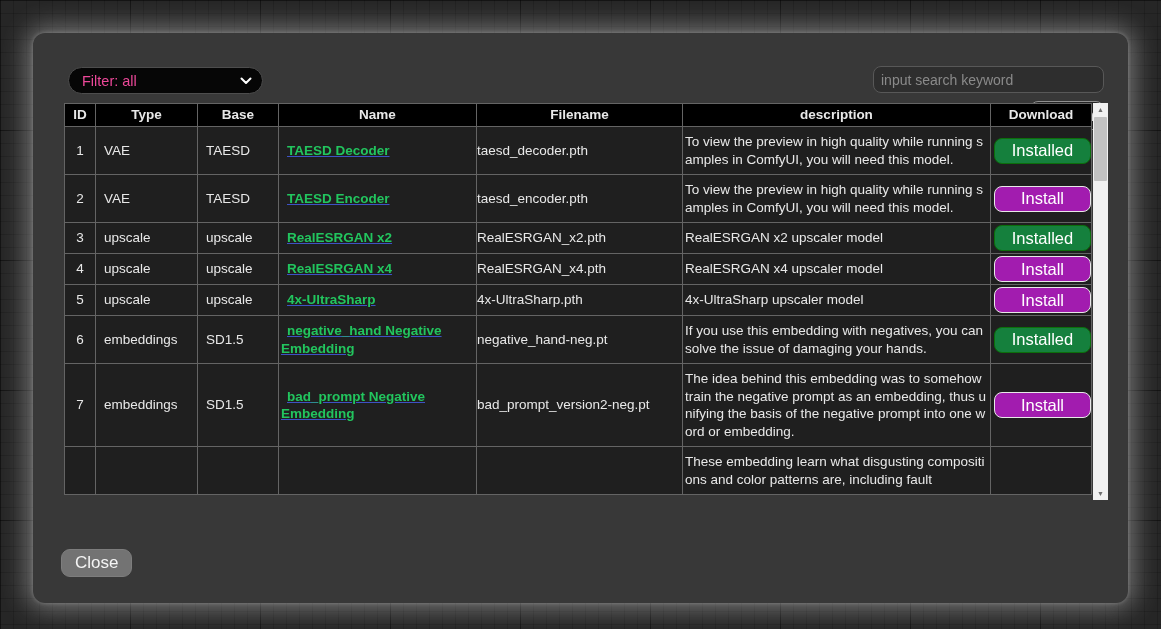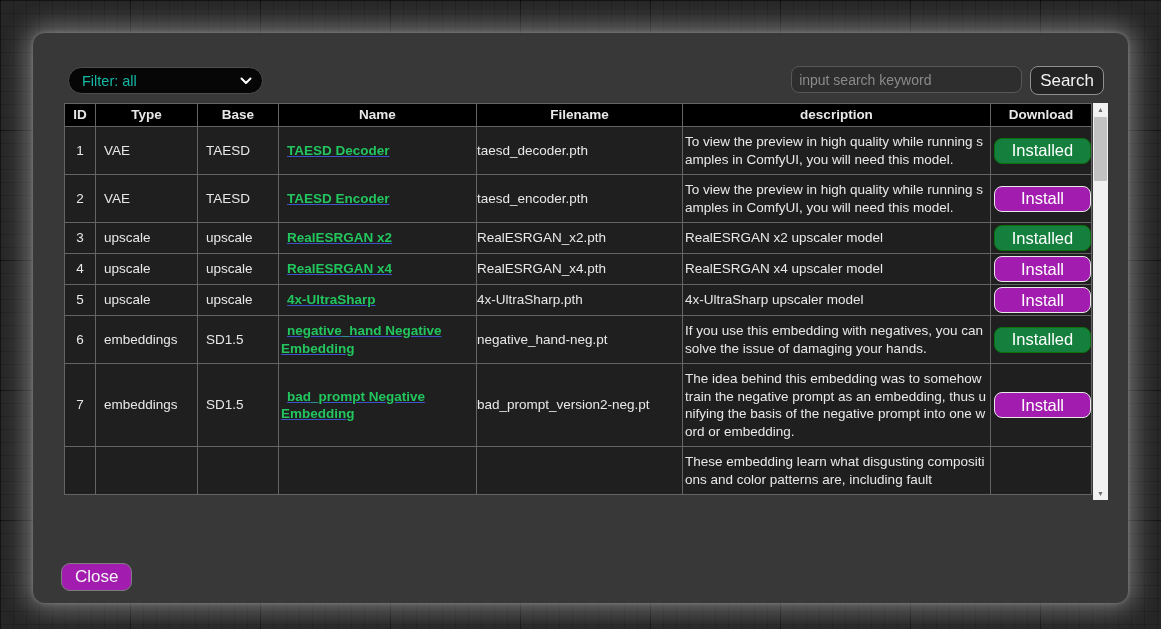--- a/index.html
+++ b/index.html
@@ -16,25 +16,25 @@
   }
   .dialog{
     position:absolute;left:33px;top:33px;width:1095px;height:570px;
     background:#383838;border-radius:12px;
     box-shadow:0 0 26px 6px rgba(215,215,215,0.45), 0 0 4px rgba(255,255,255,0.25);
   }
   
   .filter-select{
     position:absolute;left:35px;top:34px;width:195px;height:27px;
     background:#060606;border:1px solid #4d4d4d;border-radius:14px;
-    color:#14b8a6;font-size:14.5px;display:flex;align-items:center;
+    color:#ec4899;font-size:14.5px;display:flex;align-items:center;
     padding:0 10px 0 13px;box-sizing:border-box;cursor:pointer;
   }
   .filter-select .chev{margin-left:auto;display:flex;align-items:center;}
-  .search-wrap{position:absolute;right:24px;top:33px;display:flex;align-items:flex-start;gap:8px;}
+  .search-wrap{position:absolute;right:24px;top:33px;display:flex;align-items:flex-end;gap:8px;flex-direction:column;}
   .search-input{
     width:215px;height:25px;background:#2e2e2e;border:1px solid #585858;border-radius:8px;
     color:#cfcfcf;font-size:14px;padding:0 7px;font-family:"Liberation Sans",sans-serif;
   }
   .search-input::placeholder{color:#8a8a8a;}
   .search-btn{
     height:29px;background:#242424;border:1px solid #909090;border-radius:8px;
     color:#f2f2f2;font-size:17px;padding:0 9px;font-family:"Liberation Sans",sans-serif;cursor:pointer;
   }
   
@@ -62,22 +62,22 @@
   .btn-installed{background:#15803d;border:1px solid #0c6e0c;}
   tr.partial td{vertical-align:top;}
   
   .scrollbar{position:absolute;right:0;top:0;width:15px;height:397px;background:#f1f1f1;}
   .sb-arrow{position:absolute;left:0;width:15px;height:13px;display:flex;align-items:center;justify-content:center;color:#6e6e6e;font-size:7px;background:#f1f1f1;}
   .sb-arrow.up{top:0;}
   .sb-arrow.down{bottom:0;}
   .sb-thumb{position:absolute;left:1px;top:14px;width:13px;height:64px;background:#c2c2c2;border-radius:1px;}
   
   .close-btn{
-    position:absolute;left:28px;top:530px;height:28px;
-    background:#a21caf;border:1px solid #7d7d7d;border-radius:9px;
+    position:absolute;left:28px;top:516px;height:28px;
+    background:#737373;border:1px solid #7d7d7d;border-radius:9px;
     color:#f5f5f5;font-size:17px;padding:0 13px;font-family:"Liberation Sans",sans-serif;cursor:pointer;
   }
 </style>
 </head>
 <body>
 
 <div class="dialog">
 
   <div class="filter-select">
     <span>Filter: all</span>

